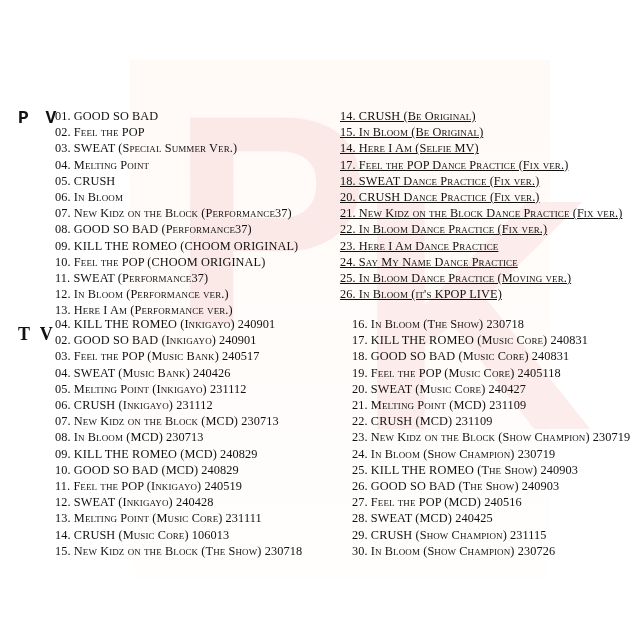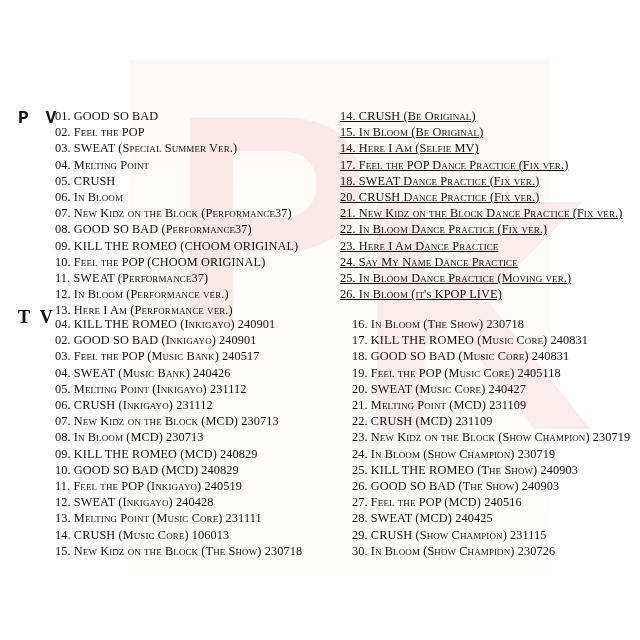--- a/index.html
+++ b/index.html
@@ -57,21 +57,21 @@
   }
   .section-label {
     position: absolute;
     font-family: "Liberation Serif", serif;
     font-weight: bold;
     font-size: 18px;
     letter-spacing: 3px;
     color: #111111;
   }
   #pv-label { left: 18px; top: 108px; font-family: Liberation Mono, monospace; }
-  #tv-label { left: 18px; top: 307px; }
+  #tv-label { left: 18px; top: 324px; }
 
   .col {
     position: absolute;
     font-size: 12.3px;
     color: #111111;
     line-height: 16.2px;
     white-space: nowrap;
     font-variant: small-caps;
     letter-spacing: 0.1px;
   }

